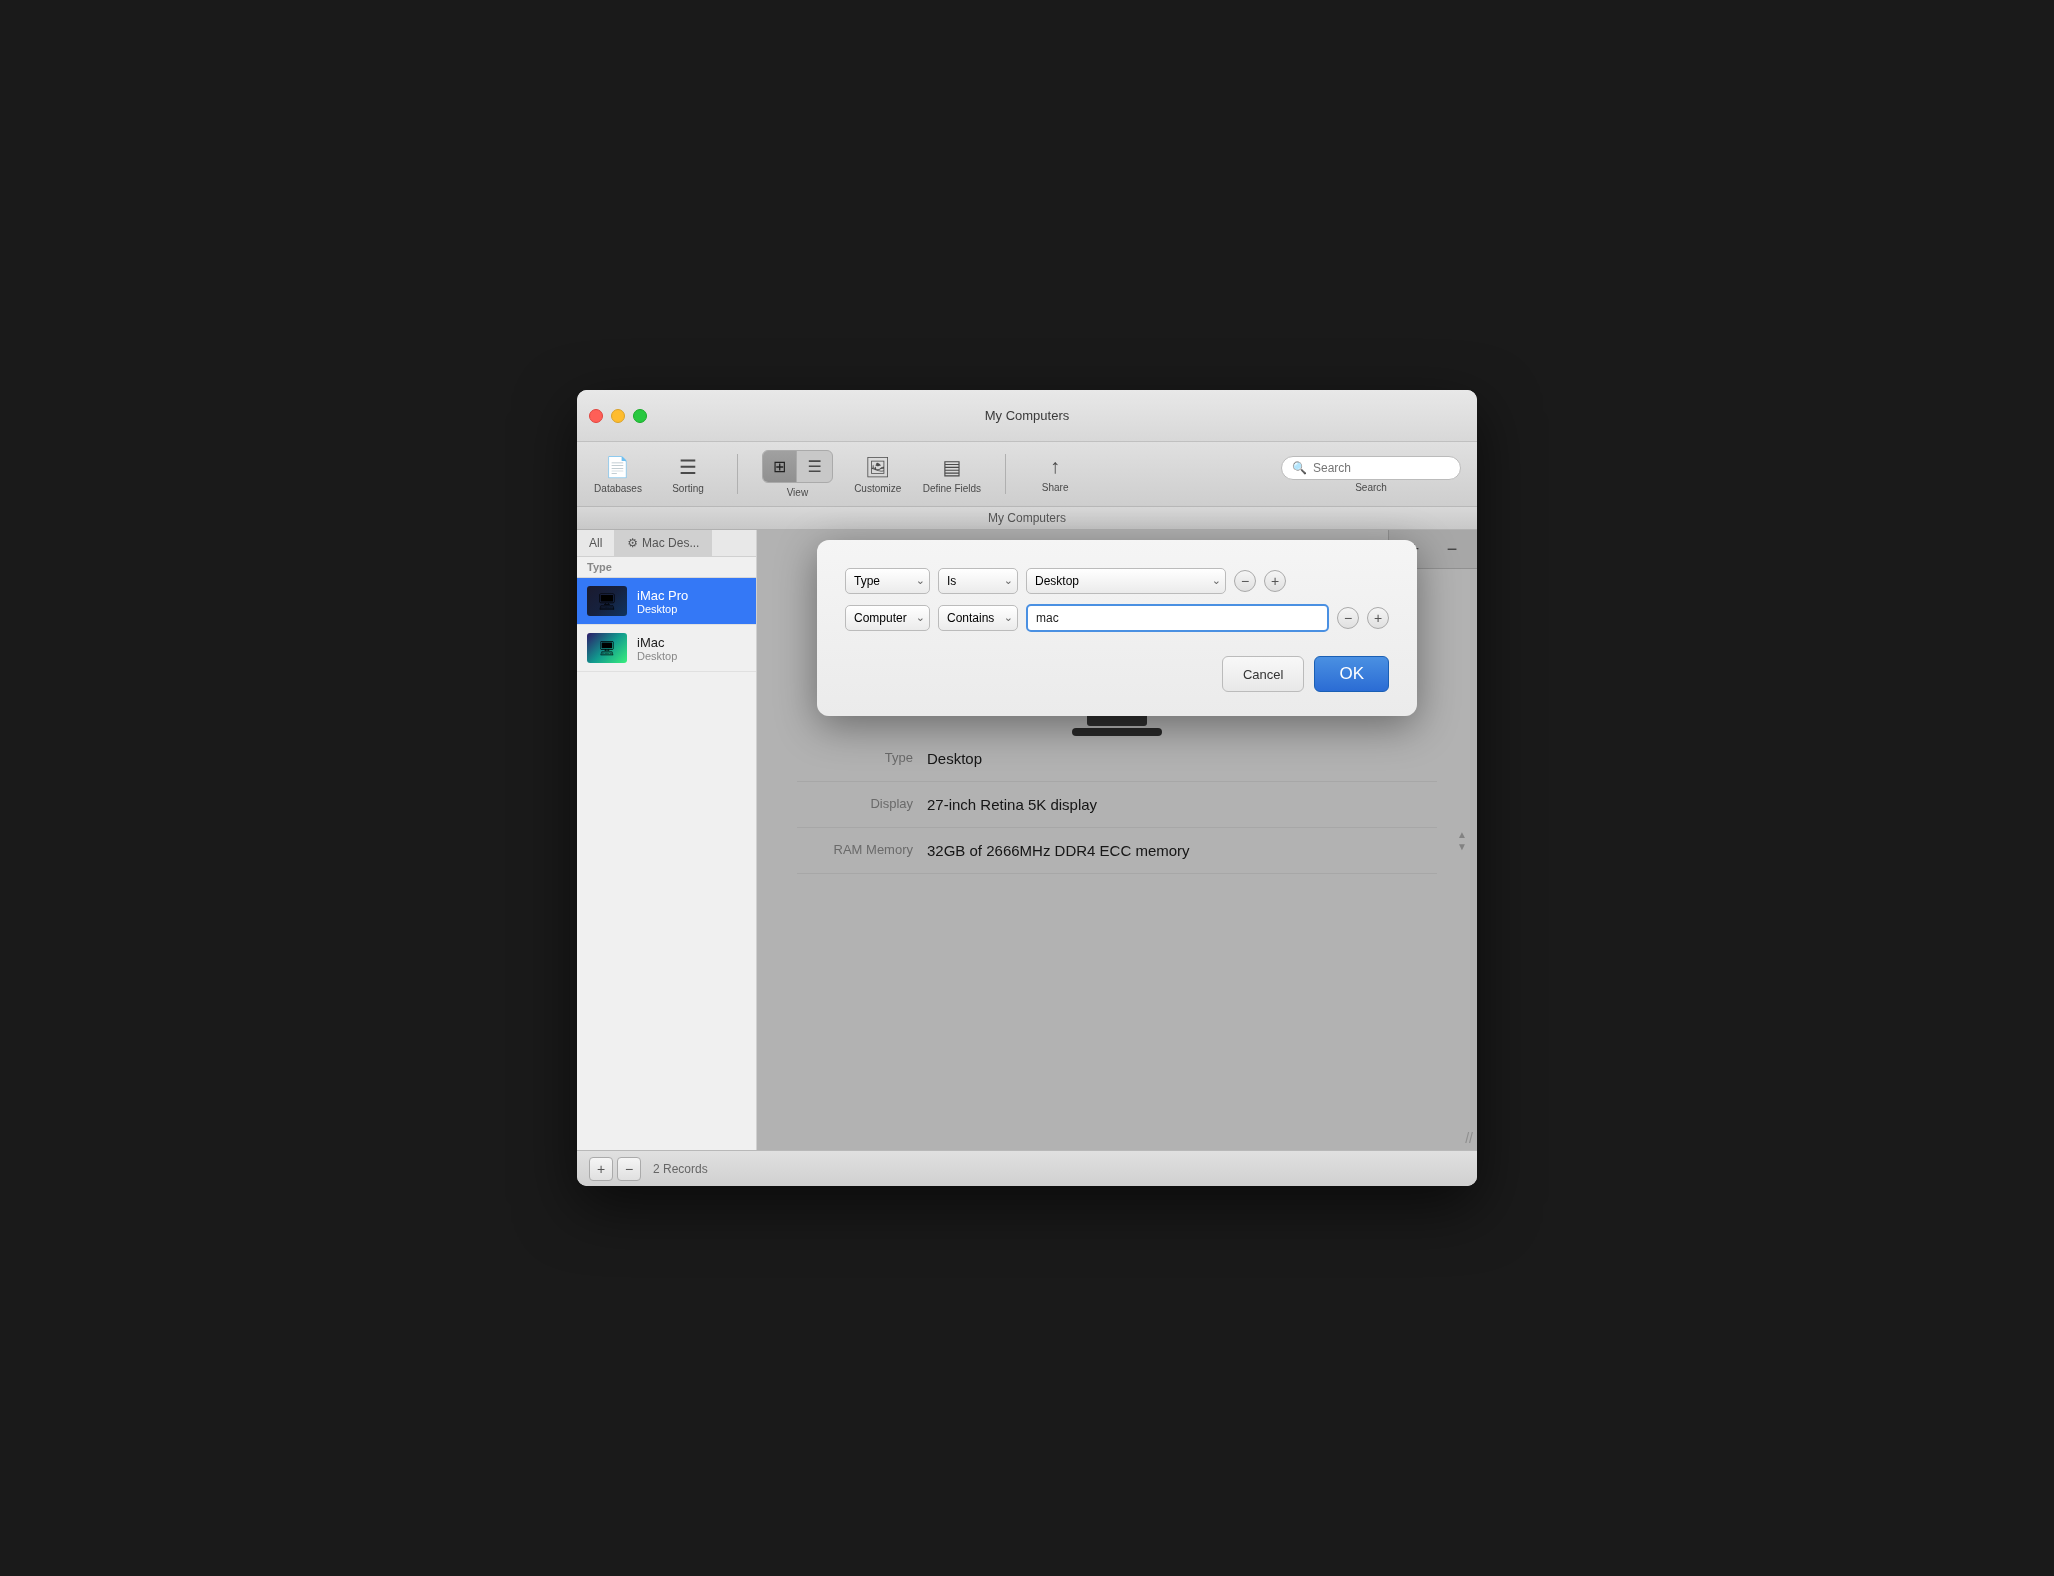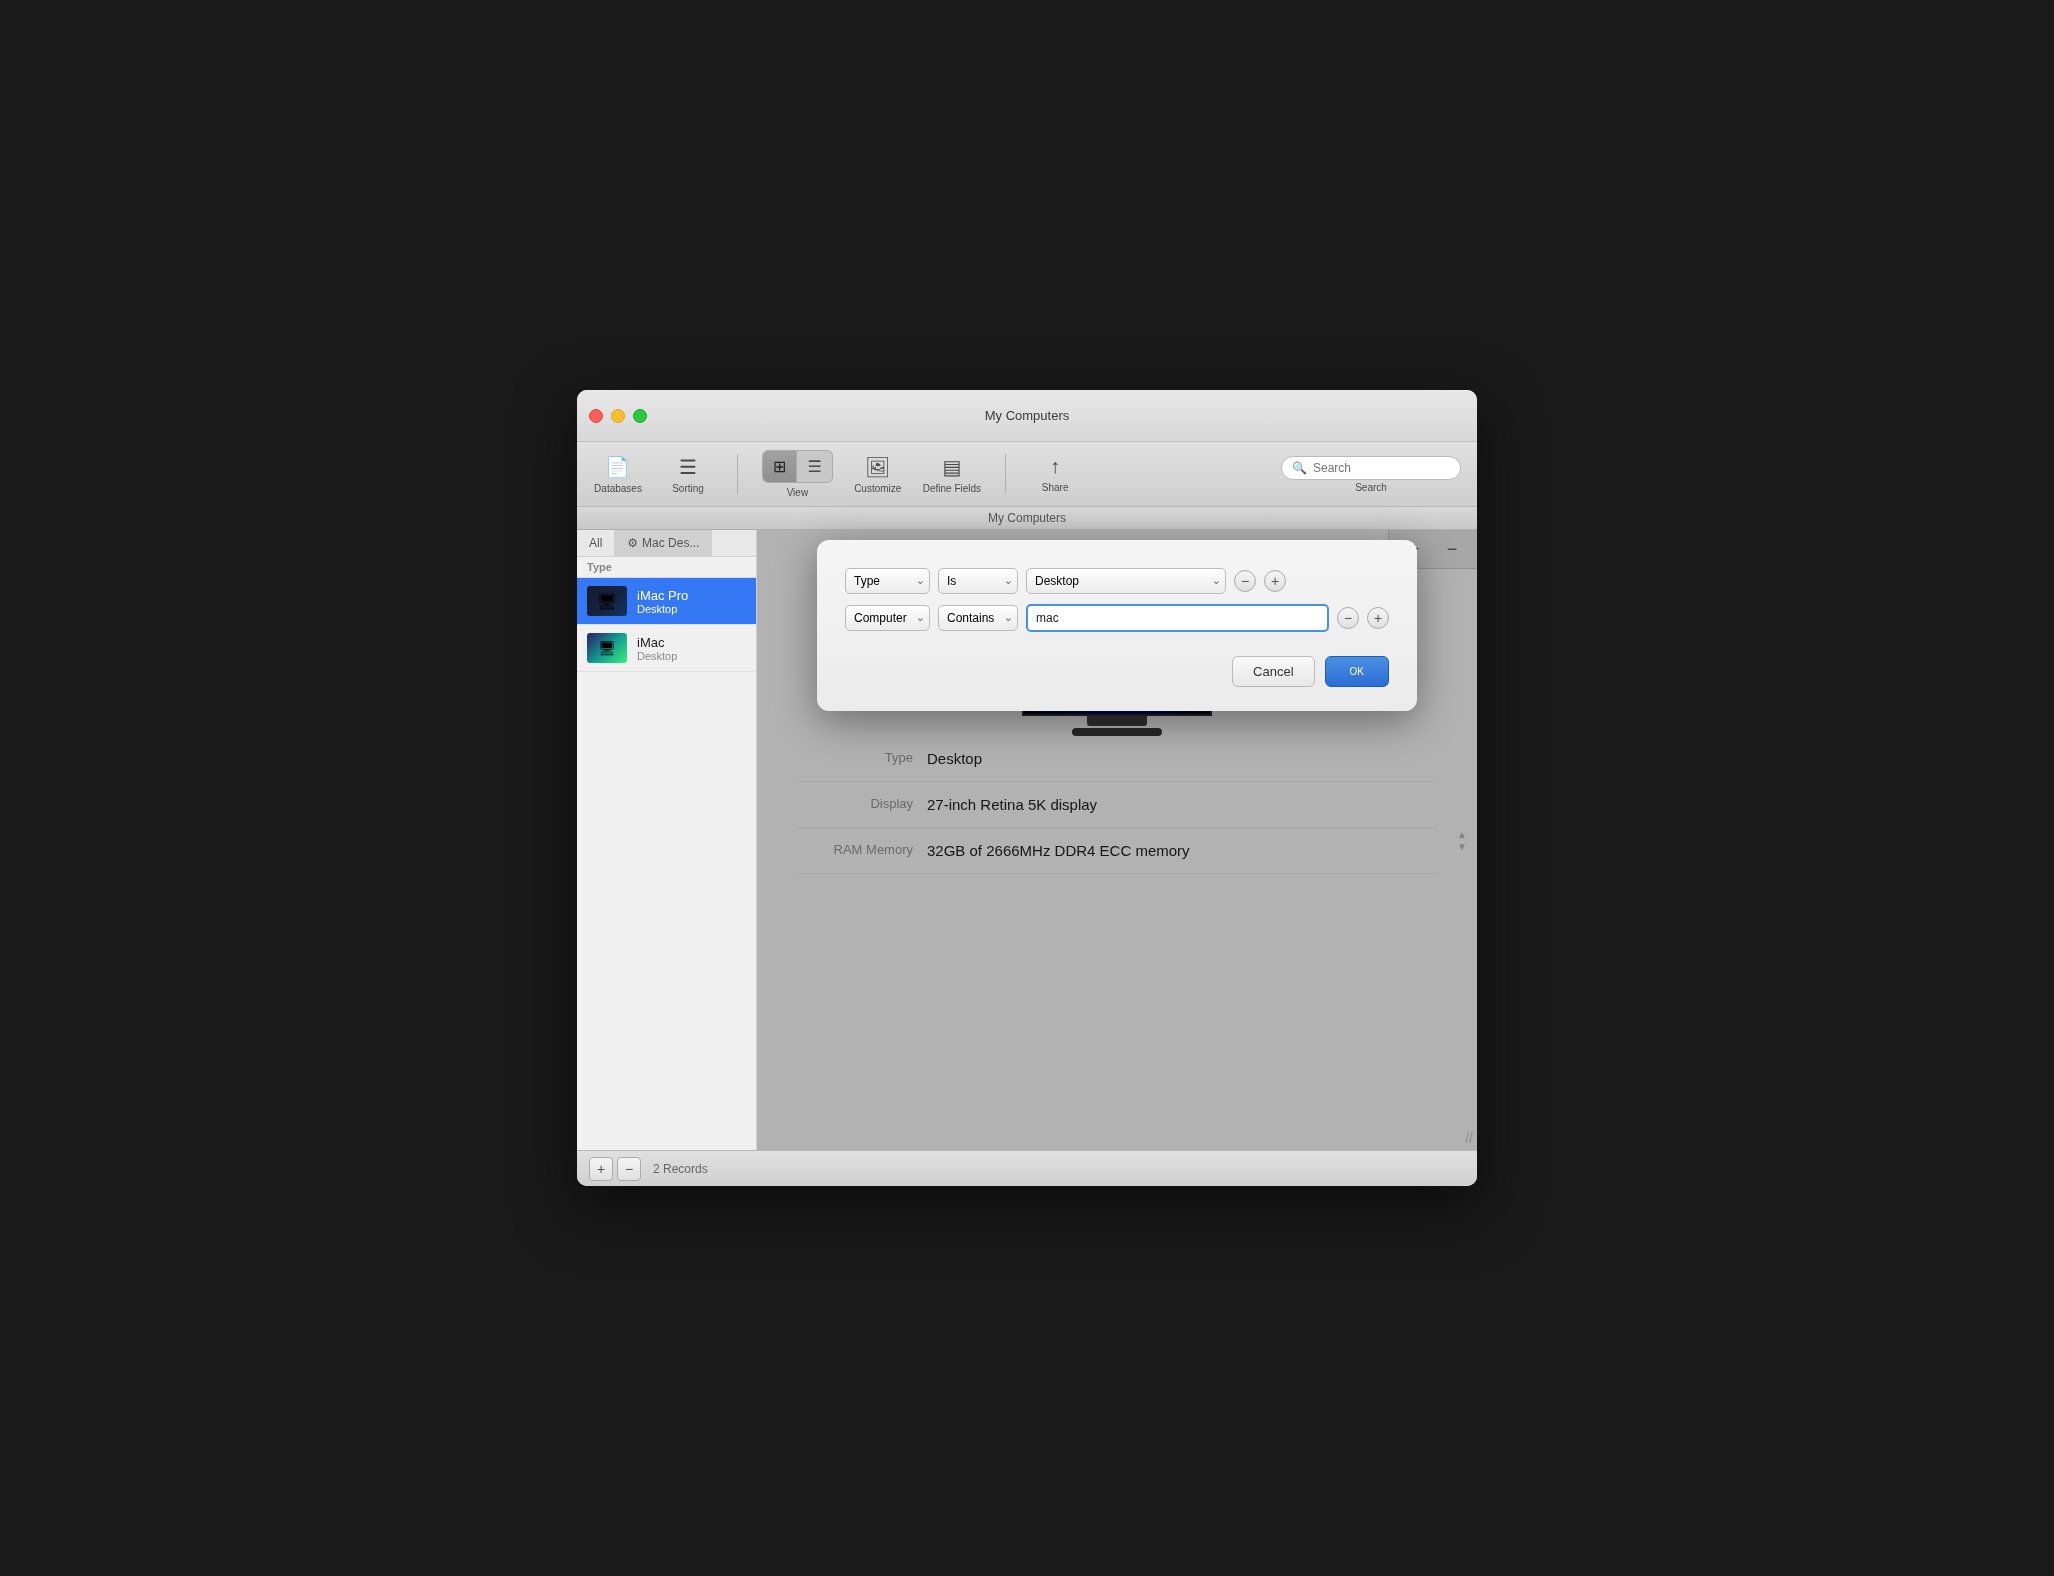--- a/index.html
+++ b/index.html
@@ -498,21 +498,21 @@
       background: linear-gradient(to bottom, #f8f8f8, #e8e8e8);
       font-size: 13px;
       cursor: pointer;
       color: #333;
     }
     .btn-ok {
       padding: 7px 24px;
       border: 1px solid #1a5fb4;
       border-radius: 6px;
       background: linear-gradient(to bottom, #4a90e2, #2b6cd4);
-      font-size: 10px;
+      font-size: 17px;
       cursor: pointer;
       color: #fff;
       font-weight: 500;
     }
     .action-btn {
       width: 26px;
       height: 26px;
       display: flex;
       align-items: center;
       justify-content: center;

